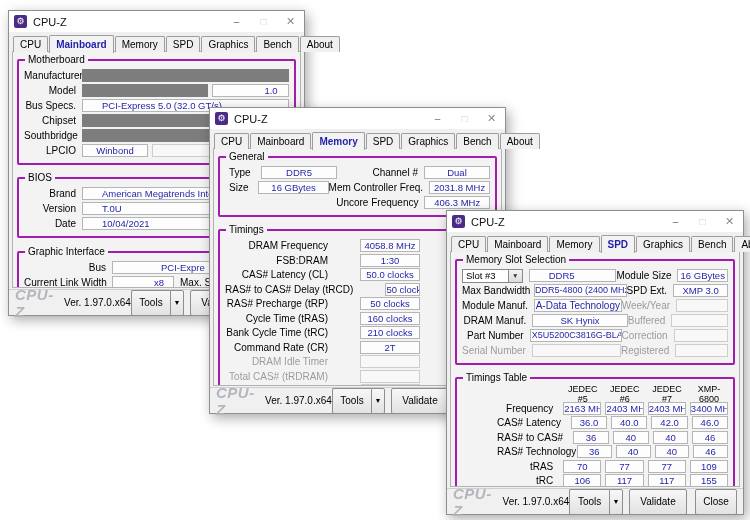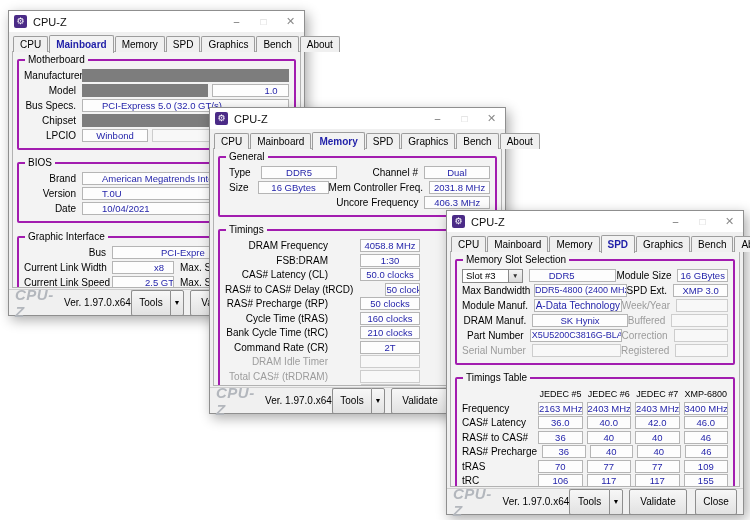--- a/index.html
+++ b/index.html
@@ -55,21 +55,21 @@
   .w72 {width:72px;} .w76 {width:76px;} .w77 {width:77px;padding-left:41px;} .w88 {width:88px;} .w98 {width:98px;}
   .w126 {width:126px;} .ml4 {margin-left:4px;} .ml6 {margin-left:6px;} .mr70 {margin-right:70px;}
 
   .combo { display: flex; width: 70px; height: 14px; }
   .combo-text { flex: 1; background: #fff; border: 1px solid #8a8a8a; font-size: 9.5px; line-height: 12px;
                 padding-left: 3px; color: #000; overflow: hidden; }
   .combo-btn { width: 14px; background: linear-gradient(#f4f4f4,#dcdcdc); border: 1px solid #8a8a8a;
                border-left: none; font-size: 6.5px; line-height: 12px; text-align: center; color: #333; }
 
   .trow { display: flex; align-items: center; height: 13px; margin-bottom: 1.5px; font-size: 10px; }
-  .tlbl { width: 76px; text-align: left; padding-right: 6px; white-space: nowrap; }
+  .tlbl { width: 76px; text-align: right; padding-right: 6px; white-space: nowrap; margin-left: 35px; }
   .thead { width: 47px; margin-left: 4px; text-align: center; font-size: 9px; color: #000; }
   .tbox { width: 47px; margin-left: 4px; }
 
   .footerbar { position: absolute; left: 0; right: 0; bottom: 0; height: 26px; border-top: 1px solid #cfcfcf;
                display: flex; align-items: center; padding: 0 6px; background: #f0f0f0; }
   .logo { font-size: 15px; font-weight: bold; font-style: italic; color: #b3b7bd; letter-spacing: .5px; }
   .ver { font-size: 10px; color: #000; margin-left: 8px; white-space: nowrap; }
   .btn { height: 26px; border: 1px solid #8e8e8e; border-radius: 2px; background: linear-gradient(#f7f7f7,#e2e2e2);
          font-size: 10px; font-family: "Liberation Sans", sans-serif; color: #000; padding: 0; overflow: hidden; white-space: nowrap; }
   .btn.tools { width: 46px; margin-left: auto; border-right: none; border-radius: 2px 0 0 2px; }
@@ -113,20 +113,24 @@
         </div>
       <div class="row">
           <span class="lbl w58">Bus Specs.</span>
           <span class="box left flex1">PCI-Express 5.0 (32.0 GT/s)</span>
         </div>
       <div class="row">
           <span class="lbl w58">Chipset</span>
           <span class="graybar flex1"></span>
         </div>
       <div class="row">
+          <span class="lbl w58">Southbridge</span>
+          <span class="graybar flex1"></span>
+        </div>
+      <div class="row">
           <span class="lbl w58">LPCIO</span>
           <span class="box w66">Winbond</span>
           <span class="box empty flex1 ml4"></span>
         </div>
     </div>
 
     <div class="groupbox" style="margin-top:12px">
       <span class="gb-label">BIOS</span>
       <div class="row">
           <span class="lbl w58">Brand</span>
@@ -357,21 +361,21 @@
           <span class="box tbox">46.0</span>
         </div>
       <div class="trow">
           <span class="tlbl">RAS# to CAS#</span>
           <span class="box tbox">36</span>
           <span class="box tbox">40</span>
           <span class="box tbox">40</span>
           <span class="box tbox">46</span>
         </div>
       <div class="trow">
-          <span class="tlbl">RAS# Precharge</span>
+          <span class="tlbl">RAS# Technology</span>
           <span class="box tbox">36</span>
           <span class="box tbox">40</span>
           <span class="box tbox">40</span>
           <span class="box tbox">46</span>
         </div>
       <div class="trow">
           <span class="tlbl">tRAS</span>
           <span class="box tbox">70</span>
           <span class="box tbox">77</span>
           <span class="box tbox">77</span>

